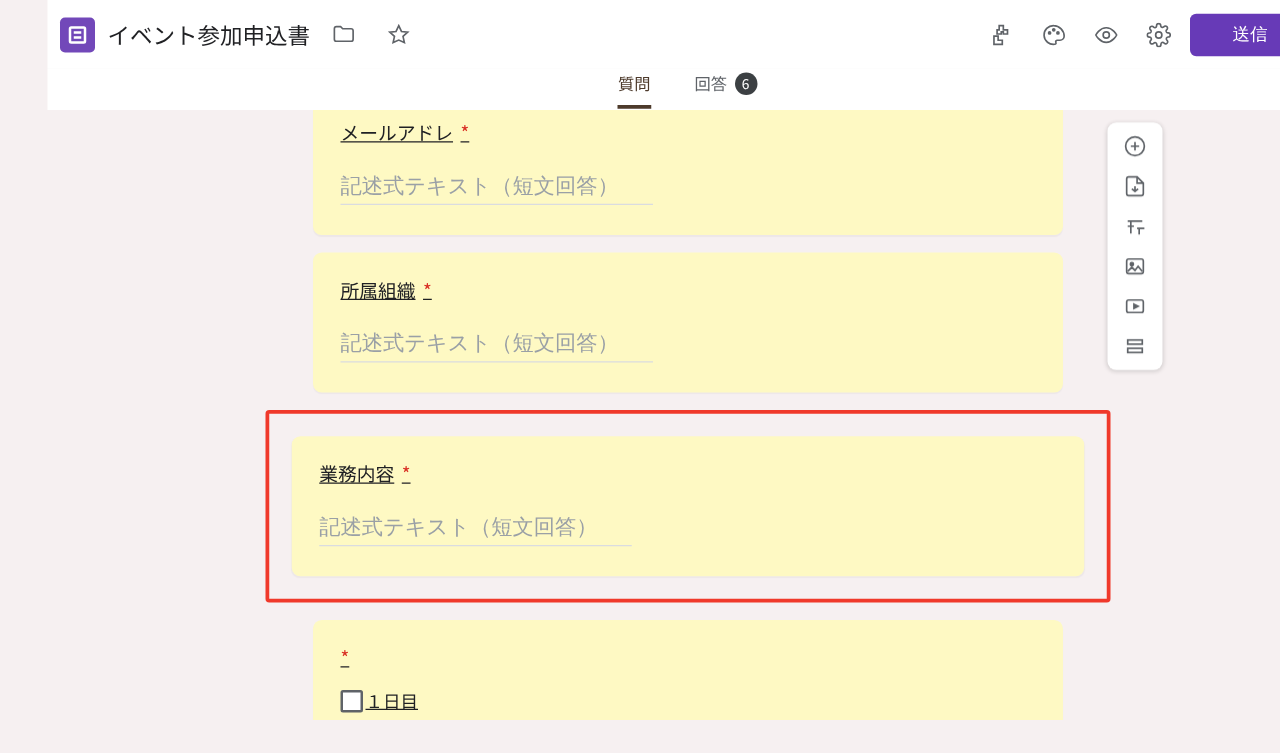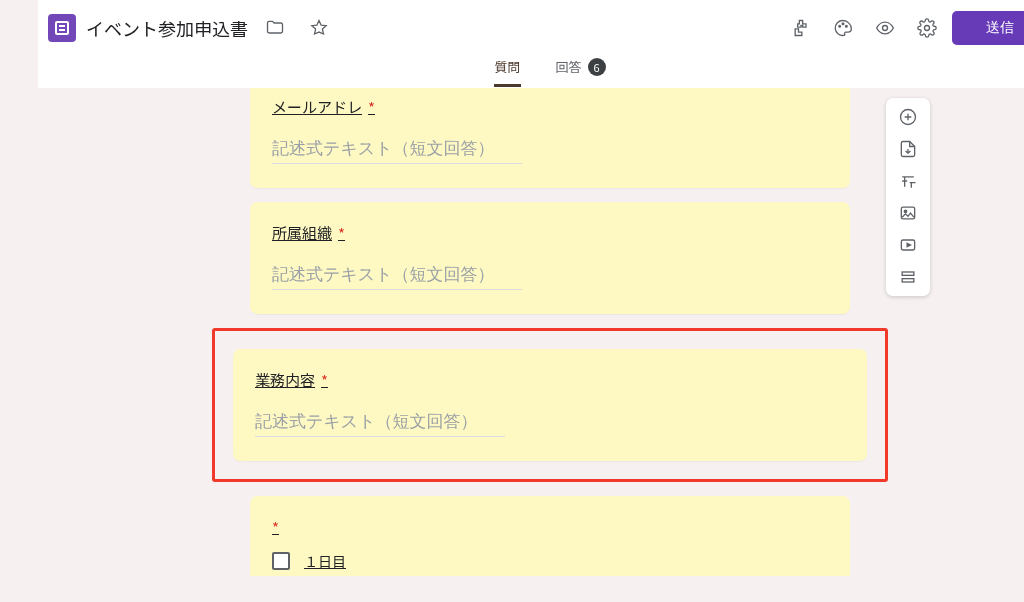--- a/index.html
+++ b/index.html
@@ -111,21 +111,21 @@
     outline: none;
   }
   .short-answer::placeholder { color: #9aa0a6; }
   .highlight-box {
     border: 3px solid #f0392b;
     border-radius: 3px;
     padding: 18px;
     margin: 0 -38px 14px -38px;
   }
   .highlight-box .card { margin-bottom: 0; }
-  .checkbox-row { display: flex; align-items: center; gap: 14px; margin-top: 14px; }
+  .checkbox-row { display: flex; align-items: center; gap: 2px; margin-top: 14px; }
   .checkbox-row:first-of-type { margin-top: 20px; }
   .cb {
     width: 18px; height: 18px; border: 2px solid #5f6368; border-radius: 2px;
     cursor: pointer; background: #fff;
   }
   .cb-label { font-size: 14px; color: #202124; }
   
   .side-toolbar {
     position: absolute;
     right: 132px;

